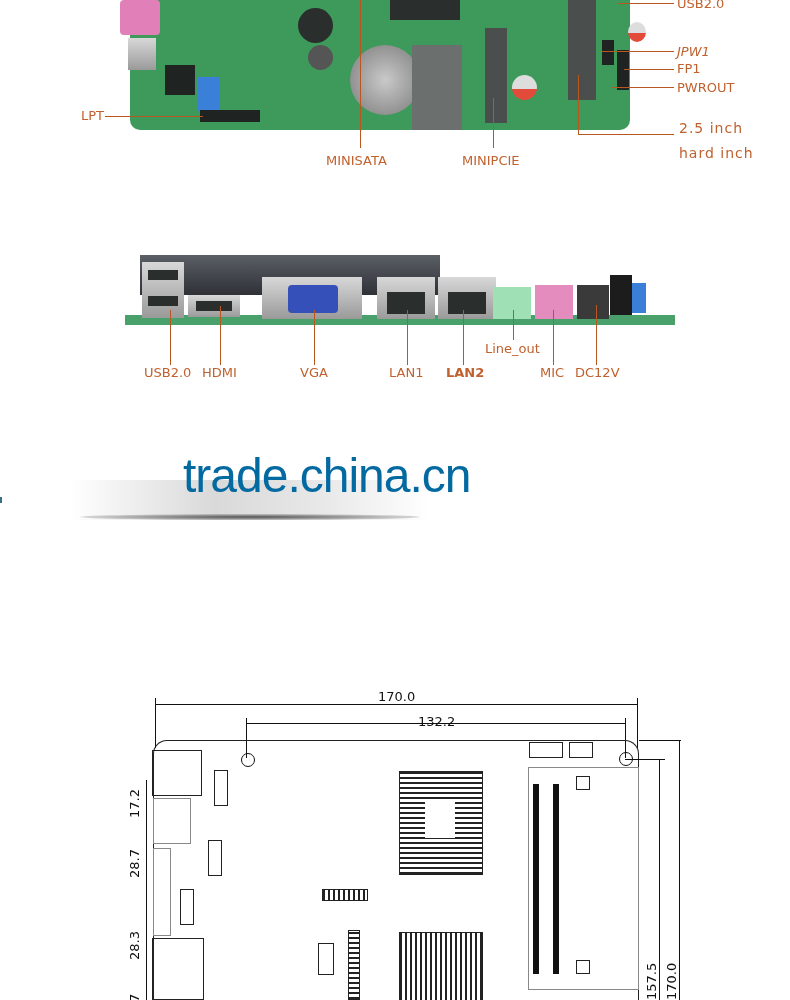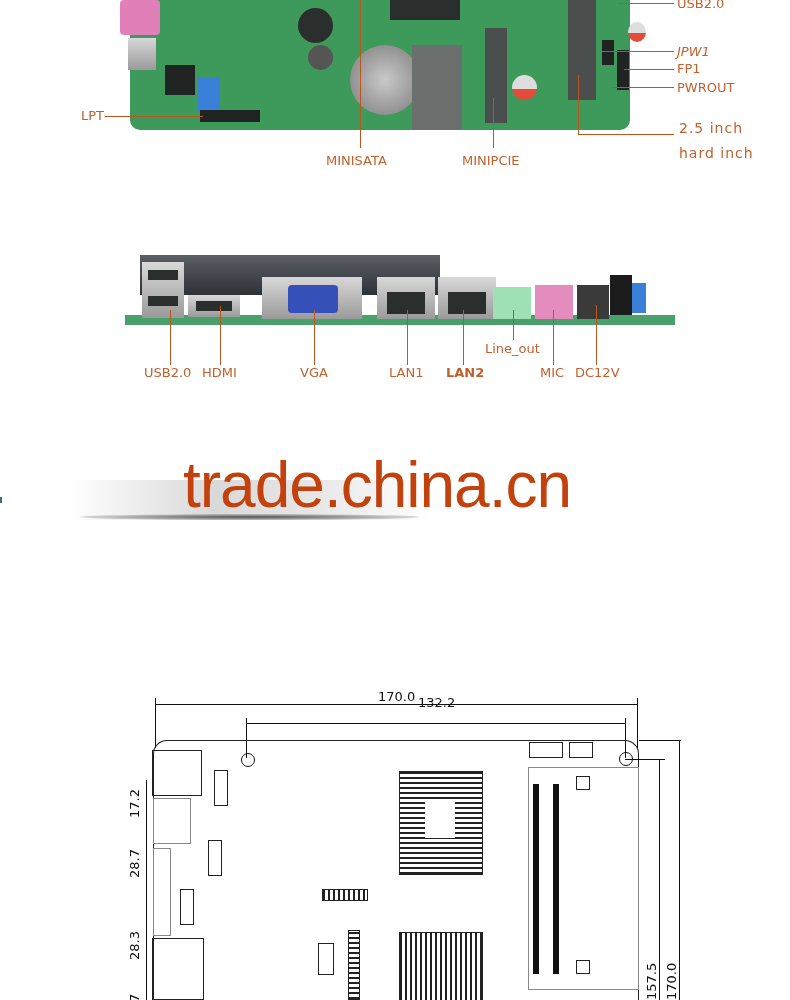--- a/index.html
+++ b/index.html
@@ -5,21 +5,21 @@
   html,body{margin:0;padding:0;background:#ffffff;}
   body{width:790px;height:1000px;position:relative;overflow:hidden;font-family:"DejaVu Sans",sans-serif;}
   .abs{position:absolute;}
   .lbl{position:absolute;color:#c0612e;font-family:"DejaVu Sans",sans-serif;font-size:13px;white-space:nowrap;line-height:1;}
   .lblw{letter-spacing:1px;text-align:right;}
   .ln{position:absolute;background:#b8571f;}
   .pcb{position:absolute;background:#3d9a5a;border-radius:0 0 10px 10px;}
   .chip{position:absolute;background:#2a2f2e;}
   .hdr{position:absolute;background:#1f2322;}
   .metal{position:absolute;background:linear-gradient(#d8d8d8,#9a9a9a);}
-  .watermark{position:absolute;left:183px;top:448px;font-family:"Liberation Sans",sans-serif;font-size:64px;color:#c2410c;letter-spacing:-1px;}
+  .watermark{position:absolute;left:183px;top:448px;font-family:"Liberation Sans",sans-serif;font-size:48px;color:#0369a1;letter-spacing:-1px;}
   .shadowbar{position:absolute;left:70px;top:480px;width:360px;height:40px;background:linear-gradient(90deg,rgba(255,255,255,0) 0%,#d9d9d9 40%,#e8e8e8 70%,rgba(255,255,255,0) 100%);}
   .shadowline{position:absolute;left:80px;top:514px;width:340px;height:6px;border-radius:50%;background:radial-gradient(ellipse at center,#555 0%,rgba(80,80,80,0.3) 60%,rgba(255,255,255,0) 100%);}
   .dim{position:absolute;font-family:"DejaVu Sans",sans-serif;font-size:13px;color:#111;line-height:1;white-space:nowrap;}
   .dimv{transform:rotate(-90deg);transform-origin:left top;}
   .k{position:absolute;background:#111;}
   .box{position:absolute;border:1.5px solid #222;box-sizing:border-box;}
   .gbox{position:absolute;border:1.5px solid #888;box-sizing:border-box;}
 </style>
 </head>
 <body>
@@ -111,21 +111,21 @@
 <div class="abs" style="left:0;top:680px;width:790px;height:320px;">
 
   <div class="k" style="left:155px;top:24px;width:483px;height:1px;"></div>
   <div class="k" style="left:155px;top:18px;width:1px;height:50px;"></div>
   <div class="k" style="left:637px;top:18px;width:1px;height:50px;"></div>
   <span class="dim" style="left:378px;top:10px;">170.0</span>
 
   <div class="k" style="left:246px;top:43px;width:380px;height:1px;"></div>
   <div class="k" style="left:246px;top:38px;width:1px;height:40px;"></div>
   <div class="k" style="left:625px;top:38px;width:1px;height:40px;"></div>
-  <span class="dim" style="left:418px;top:16px;">132.2</span>
+  <span class="dim" style="left:418px;top:35px;">132.2</span>
 
   <div class="box" style="left:153px;top:60px;width:486px;height:300px;border-radius:14px 14px 0 0;border-bottom:none;"></div>
   <div class="k" style="left:639px;top:60px;width:42px;height:1px;"></div>
   <div class="k" style="left:625px;top:79px;width:40px;height:1px;"></div>
 
   <div class="k" style="left:659px;top:79px;width:1px;height:260px;"></div>
   <div class="k" style="left:679px;top:60px;width:1px;height:280px;"></div>
   <span class="dim dimv" style="left:645px;top:320px;">157.5</span>
   <span class="dim dimv" style="left:665px;top:320px;">170.0</span>
 

